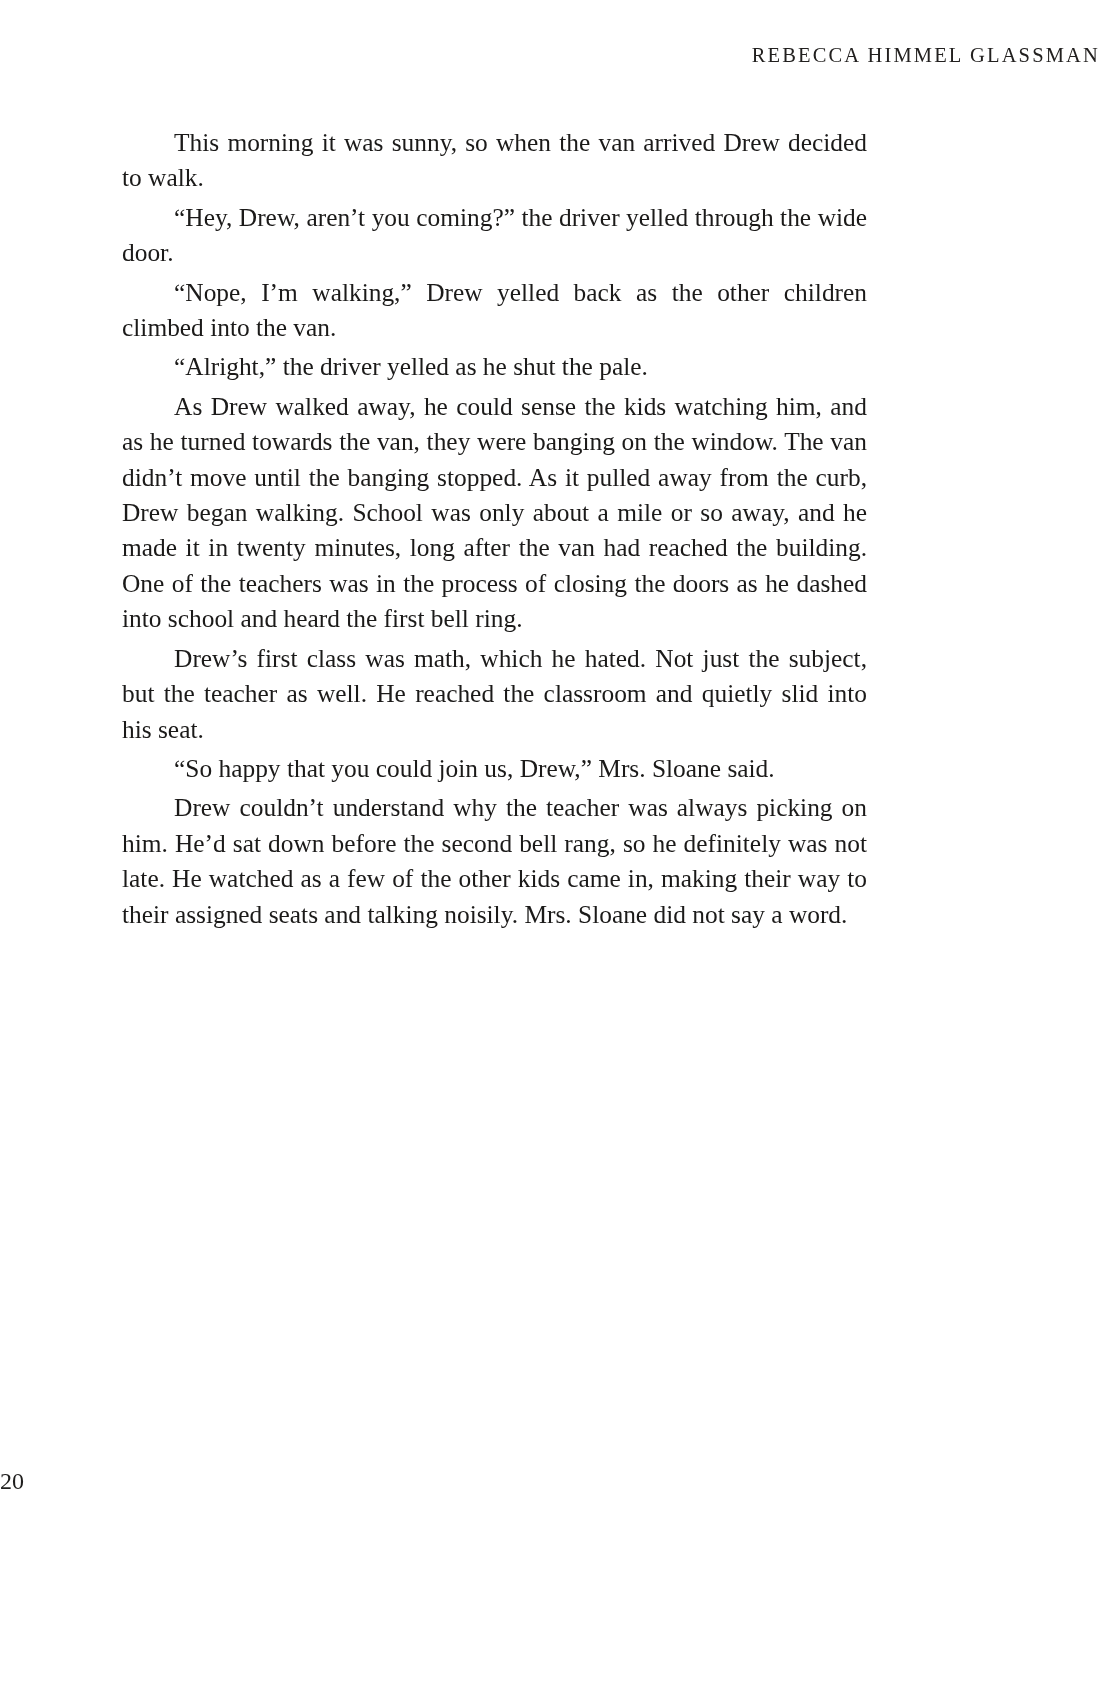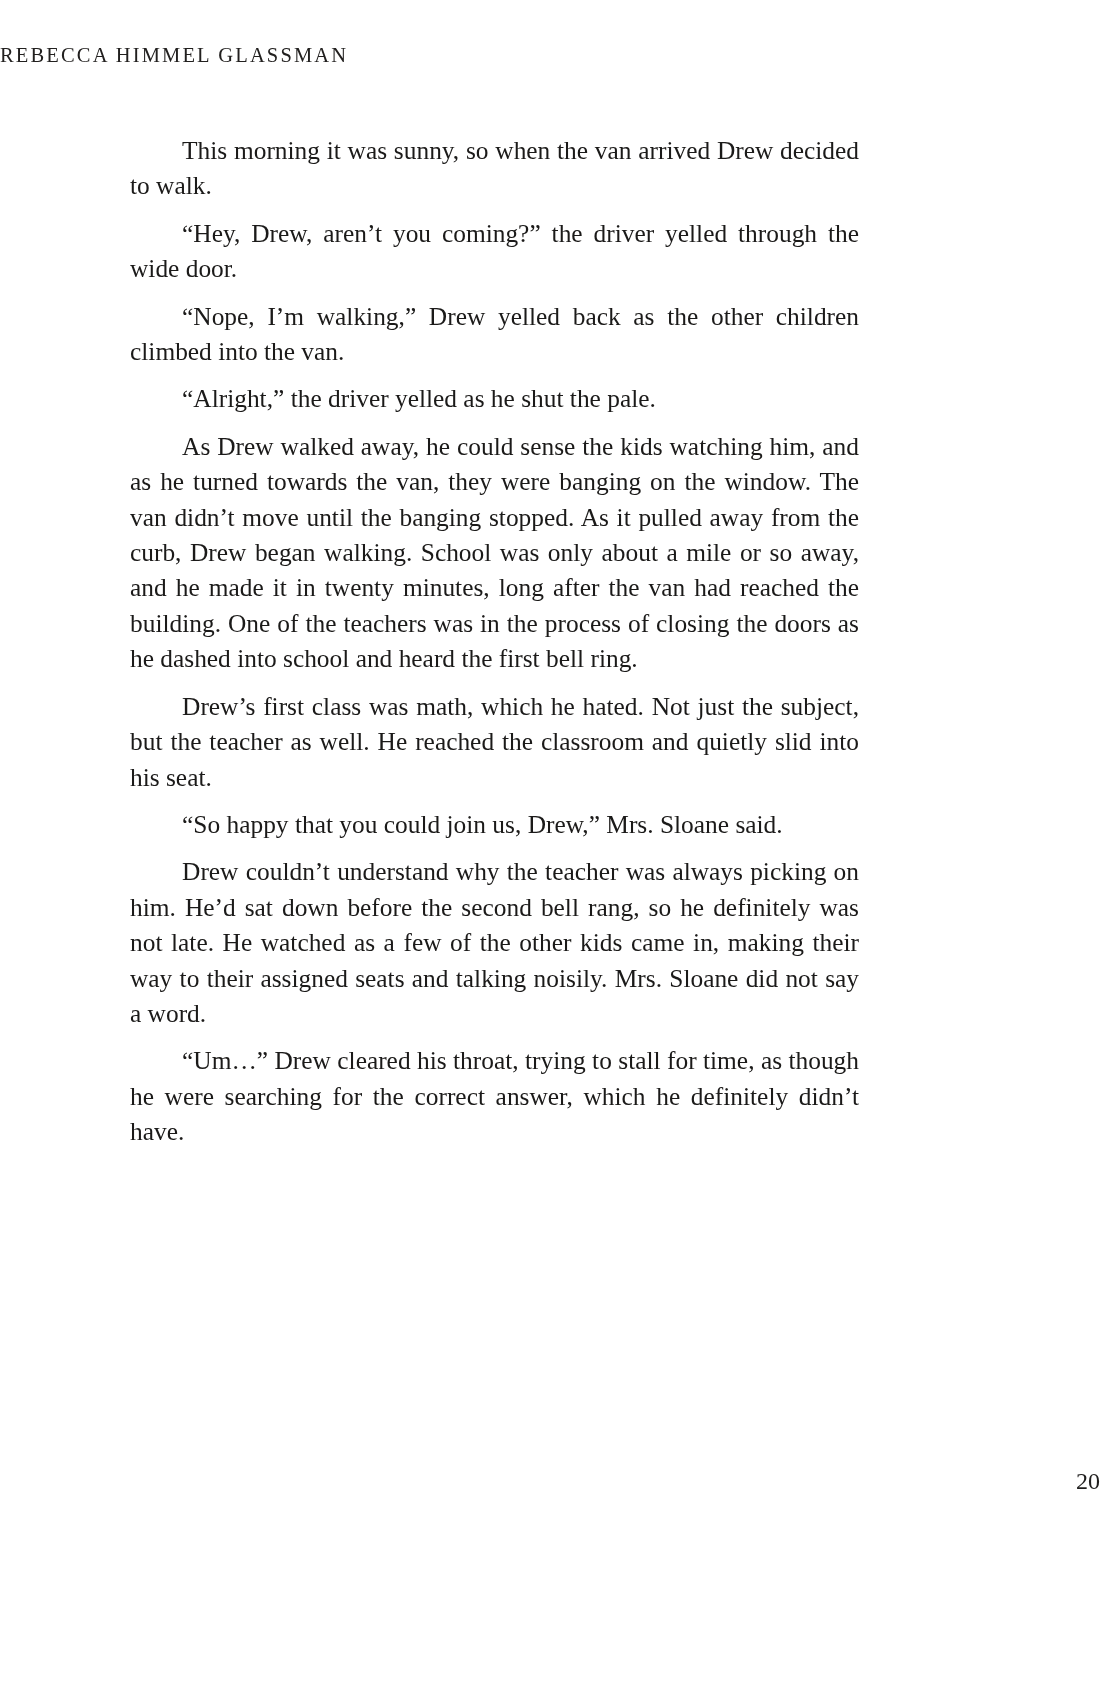--- a/index.html
+++ b/index.html
@@ -21,21 +21,21 @@
     height: 1700px;
     box-sizing: border-box;
   }
 
   
   .running-head {
     position: absolute;
     top: 44px;
     left: 0;
     width: 1100px;
-    text-align: left;
+    text-align: right;
     font-size: 20.5px;
     letter-spacing: 2.15px;
     color: #22201f;
     font-weight: 400;
     white-space: nowrap;
   }
 
   
   .text-block {
     position: absolute;
@@ -45,49 +45,48 @@
     font-size: 25.4px;
     line-height: 35.4px;
     text-align: justify;
     text-justify: inter-word;
     color: #1b1a19;
     -webkit-hyphens: manual;
     hyphens: manual;
   }
 
   .text-block p {
-    margin: 12px;
+    margin: 4px;
     text-indent: 2.05em;
   }
 
   
   .folio {
     position: absolute;
     top: 1468px;
     left: 0;
     width: 1100px;
-    text-align: right;
+    text-align: left;
     font-size: 24px;
     color: #1f1e1d;
   }
 </style>
 </head>
 <body>
 
 <div class="page">
 
   <div class="running-head">REBECCA HIMMEL GLASSMAN</div>
 
   <div class="text-block">
     <p>This morning it was sunny, so when the van arrived Drew decided to walk.</p>
     <p>“Hey, Drew, aren’t you coming?” the driver yelled through the wide door.</p>
     <p>“Nope, I’m walking,” Drew yelled back as the other chil­dren climbed into the van.</p>
     <p>“Alright,” the driver yelled as he shut the pale.</p>
     <p>As Drew walked away, he could sense the kids watching him, and as he turned towards the van, they were banging on the window. The van didn’t move until the banging stopped. As it pulled away from the curb, Drew began walking. School was only about a mile or so away, and he made it in twenty minutes, long after the van had reached the building. One of the teachers was in the process of closing the doors as he dashed into school and heard the first bell ring.</p>
     <p>Drew’s first class was math, which he hated. Not just the subject, but the teacher as well. He reached the classroom and quietly slid into his seat.</p>
     <p>“So happy that you could join us, Drew,” Mrs. Sloane said.</p>
     <p>Drew couldn’t understand why the teacher was always picking on him. He’d sat down before the second bell rang, so he definitely was not late. He watched as a few of the other kids came in, making their way to their assigned seats and talking noisily. Mrs. Sloane did not say a word.</p>
-    <p>“Um…” Drew cleared his throat, trying to stall for time, as though he were searching for the correct answer, which he definitely didn’t have.</p>
   </div>
 
   <div class="folio">20</div>
 
 </div>
 
 </body></html>

